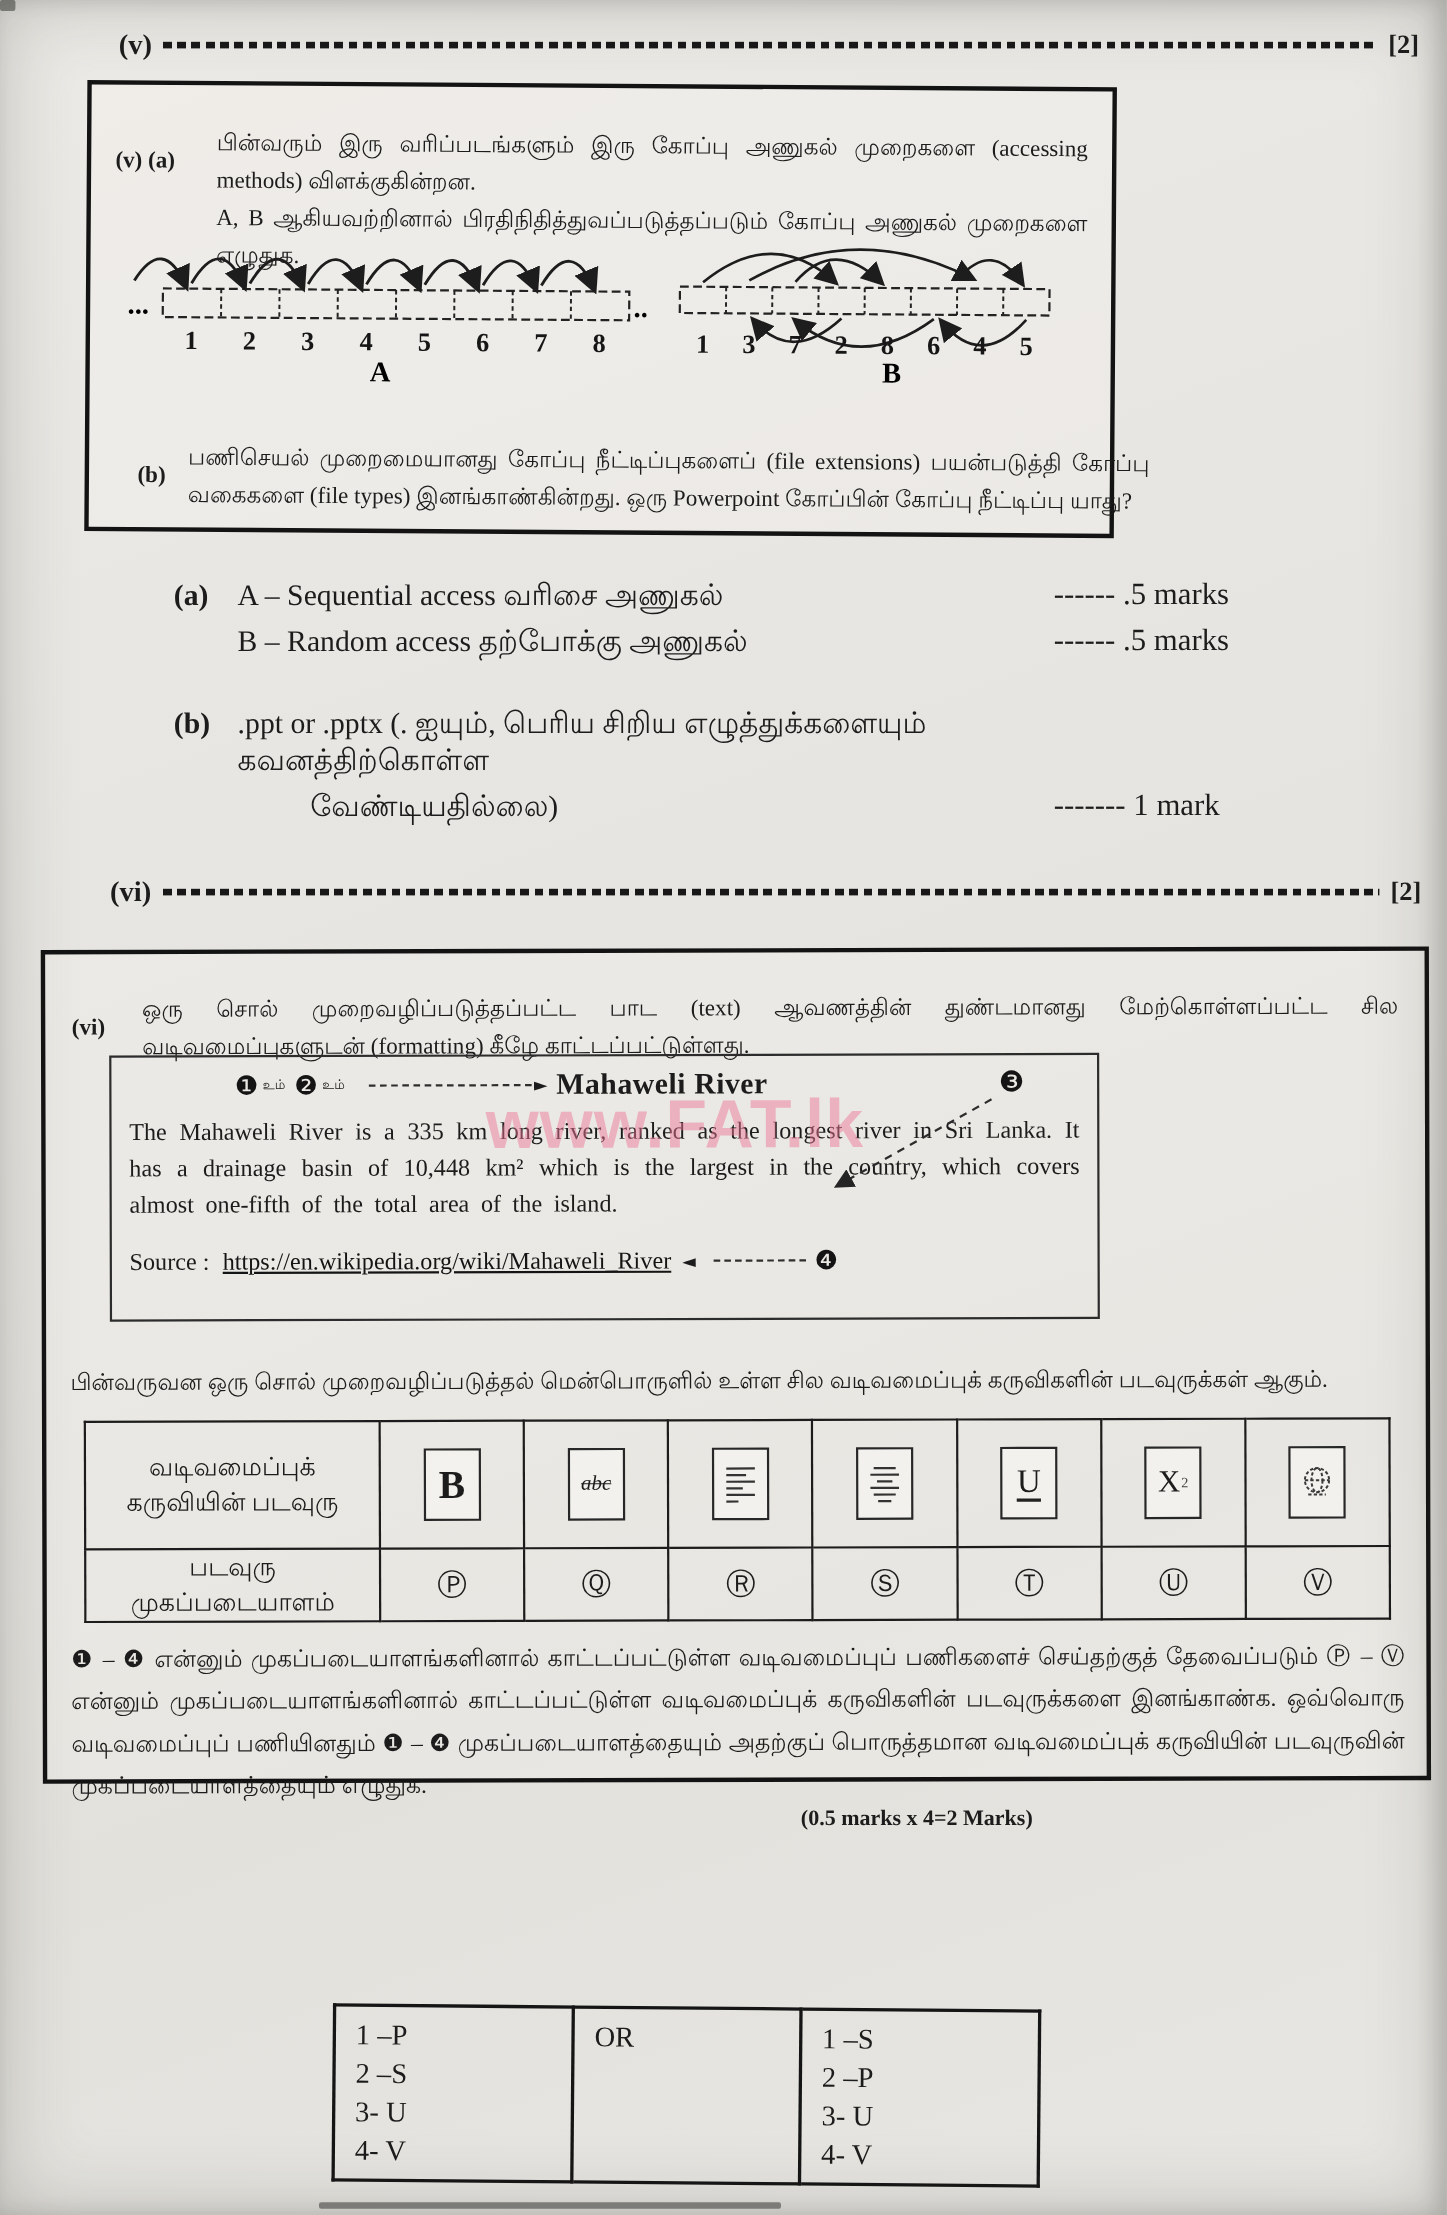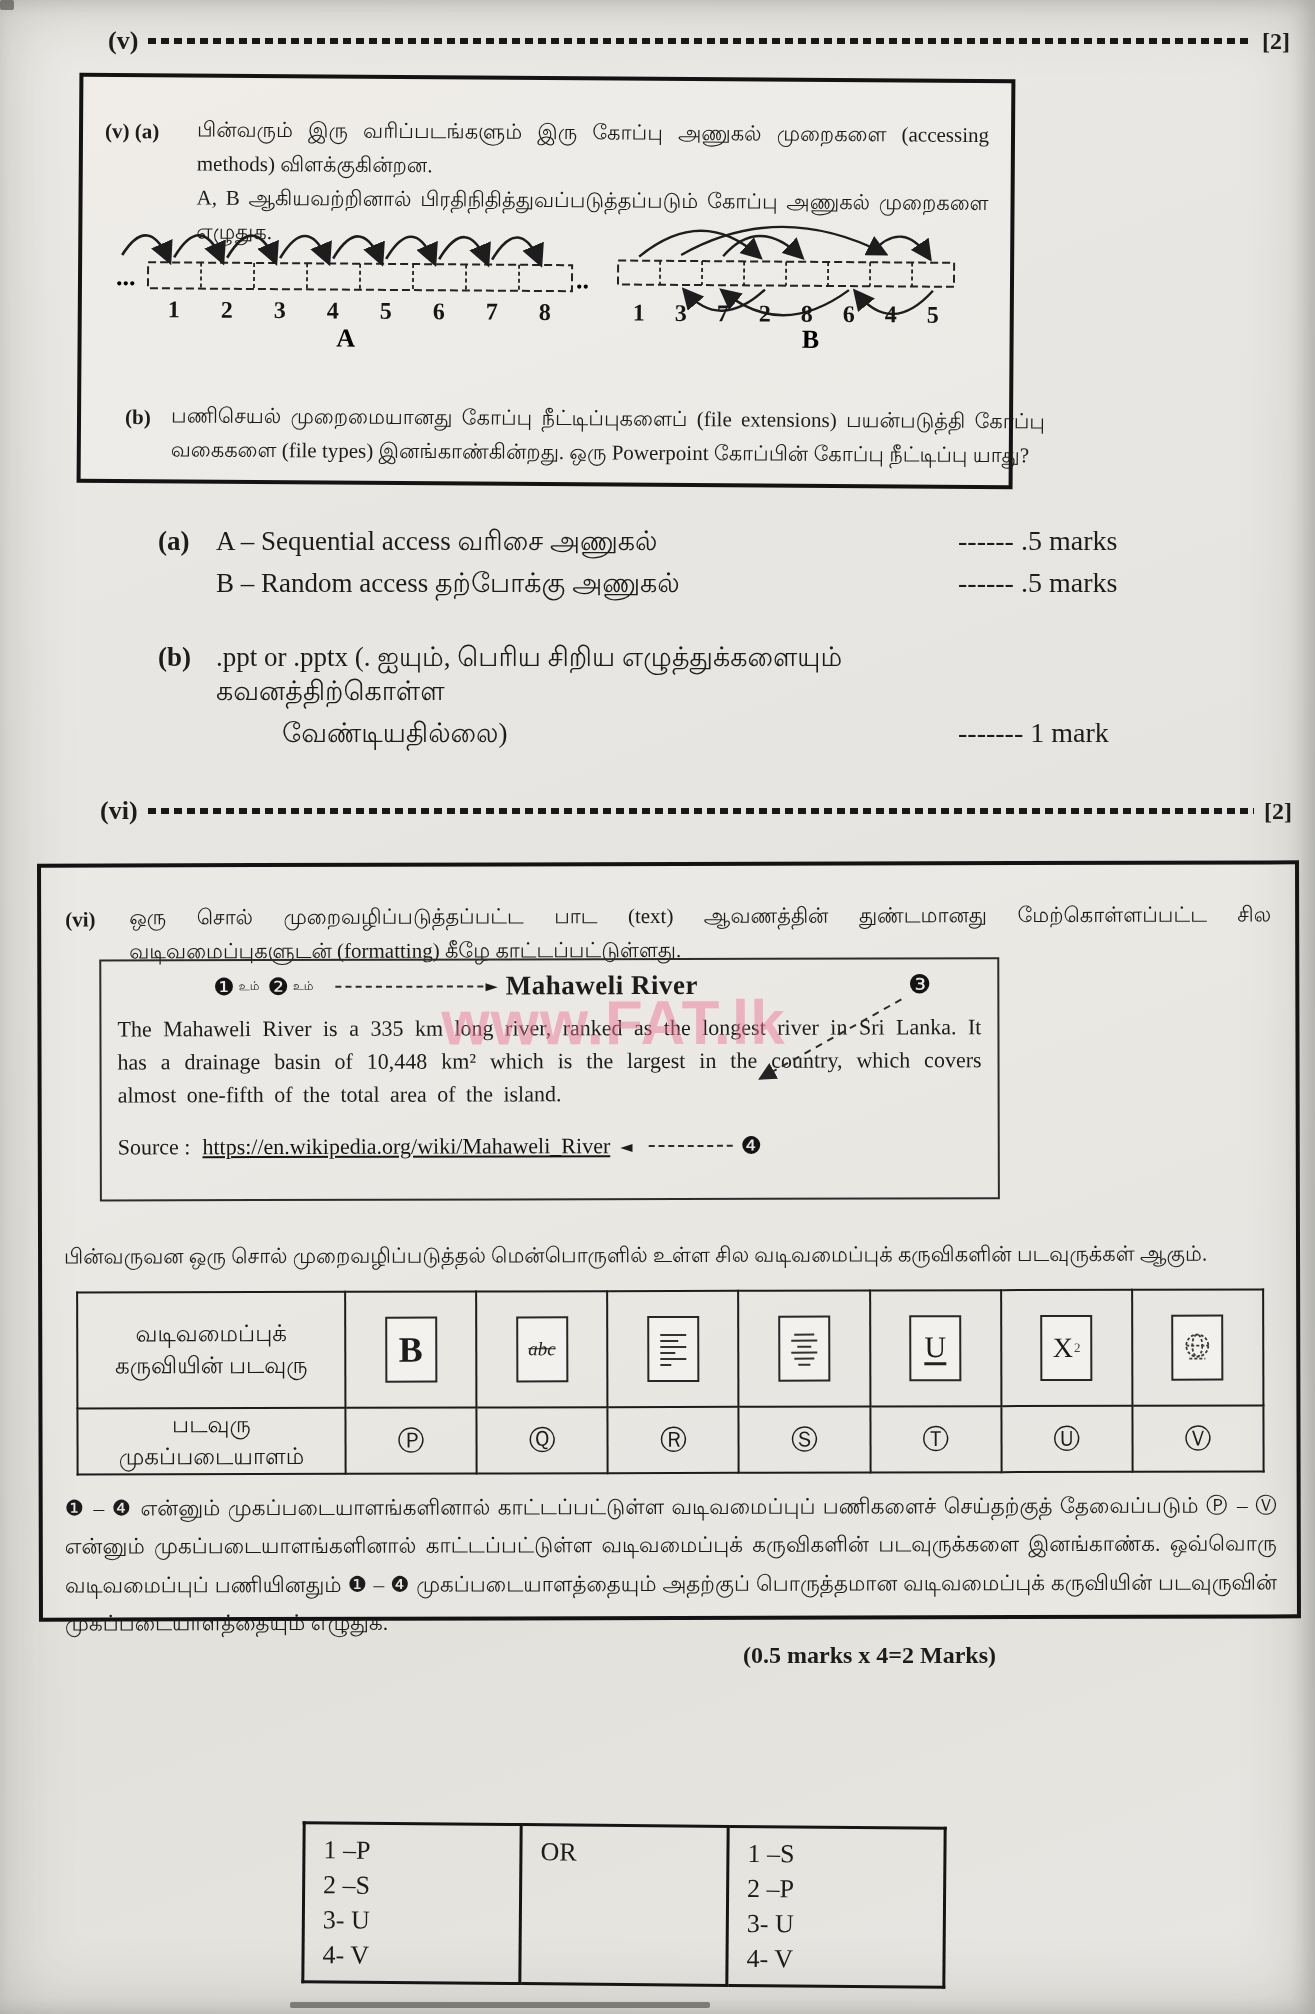--- a/index.html
+++ b/index.html
@@ -16,21 +16,21 @@
   .dash-rule{flex:1;height:6px;margin:0 10px;
     background:repeating-linear-gradient(90deg,#181818 0 8px,transparent 8px 13px);}
   .sec-marks{font-weight:bold;font-size:24px;}
   #hdr-v{left:108px;top:26px;width:1182px;}
   #hdr-vi{left:100px;top:796px;width:1192px;}
   
   .qbox{position:absolute;border:4px solid #131313;box-sizing:border-box;background:rgba(250,249,244,.25);}
   #box-v{left:78px;top:76px;width:936px;height:410px;transform:rotate(.4deg);padding:14px 22px;}
   #box-vi{left:38px;top:862px;width:1262px;height:758px;transform:rotate(-.15deg);padding:12px 24px;}
   .hang{position:relative;padding-left:92px;font-size:21px;line-height:34px;text-align:justify;}
-  .hang .lbl{position:absolute;left:0;top:2px;font-weight:bold;white-space:nowrap;}
+  .hang .lbl{position:absolute;left:0;top:16px;font-weight:bold;white-space:nowrap;}
   #q2-v{position:absolute;left:22px;top:300px;width:874px;padding-left:68px;}
   #q2-v .lbl{left:22px;}
   .diag{position:absolute;}
   #diagA{left:26px;top:122px;}
   #diagB{left:524px;top:118px;}
   
   .ans-grid{position:absolute;display:grid;grid-template-columns:58px 1fr 232px;row-gap:8px;
     font-size:27px;line-height:34px;}
   #ans-a{left:158px;top:524px;width:1032px;}
   #ans-b{left:158px;top:640px;width:1032px;}
@@ -64,21 +64,21 @@
   .icon-box{display:inline-flex;align-items:center;justify-content:center;width:48px;height:62px;
     border:2.5px solid #272727;background:rgba(252,251,247,.5);}
   .g-bold{font-weight:bold;font-size:36px;}
   .g-strike{font-style:italic;font-size:19px;text-decoration:line-through;}
   .g-under{font-size:30px;border-bottom:3px solid #222;line-height:30px;}
   .g-x{font-size:28px;}
   .g-sup{font-size:13px;vertical-align:super;margin-left:1px;color:#444;}
   .circ{font-family:"DejaVu Sans",sans-serif;font-size:27px;}
   #vi-instr{position:absolute;left:22px;top:600px;width:1212px;font-size:21.5px;line-height:38.5px;text-align:justify;}
   
-  #marks-total{position:absolute;left:708px;top:1642px;width:288px;text-align:right;font-weight:bold;font-size:24px;}
+  #marks-total{position:absolute;left:728px;top:1642px;width:288px;text-align:left;font-weight:bold;font-size:20px;}
   #note{position:absolute;left:150px;top:1688px;width:980px;}
   #note .en{font-size:25px;line-height:32px;}
   #note .ta{font-size:27px;line-height:33px;white-space:nowrap;}
   #answer-key{position:absolute;left:302px;top:1824px;border-collapse:collapse;transform:rotate(.5deg);}
   #answer-key td{border:3px solid #151515;vertical-align:top;padding:8px 18px;font-size:26px;line-height:35px;}
   #answer-key td.c1{width:178px;}
   #answer-key td.c2{width:168px;}
   #answer-key td.c3{width:178px;}
   .smudge{position:absolute;background:#3a3a38;opacity:.55;border-radius:2px;pointer-events:none;}
 </style>

